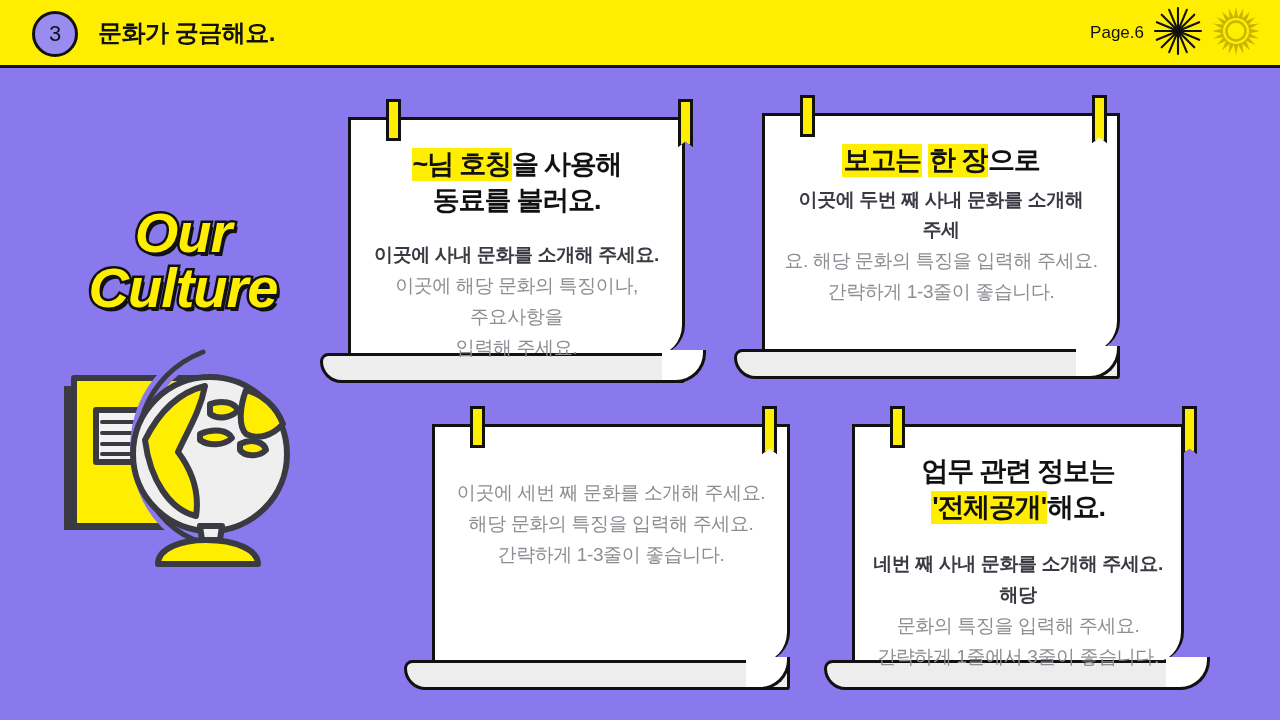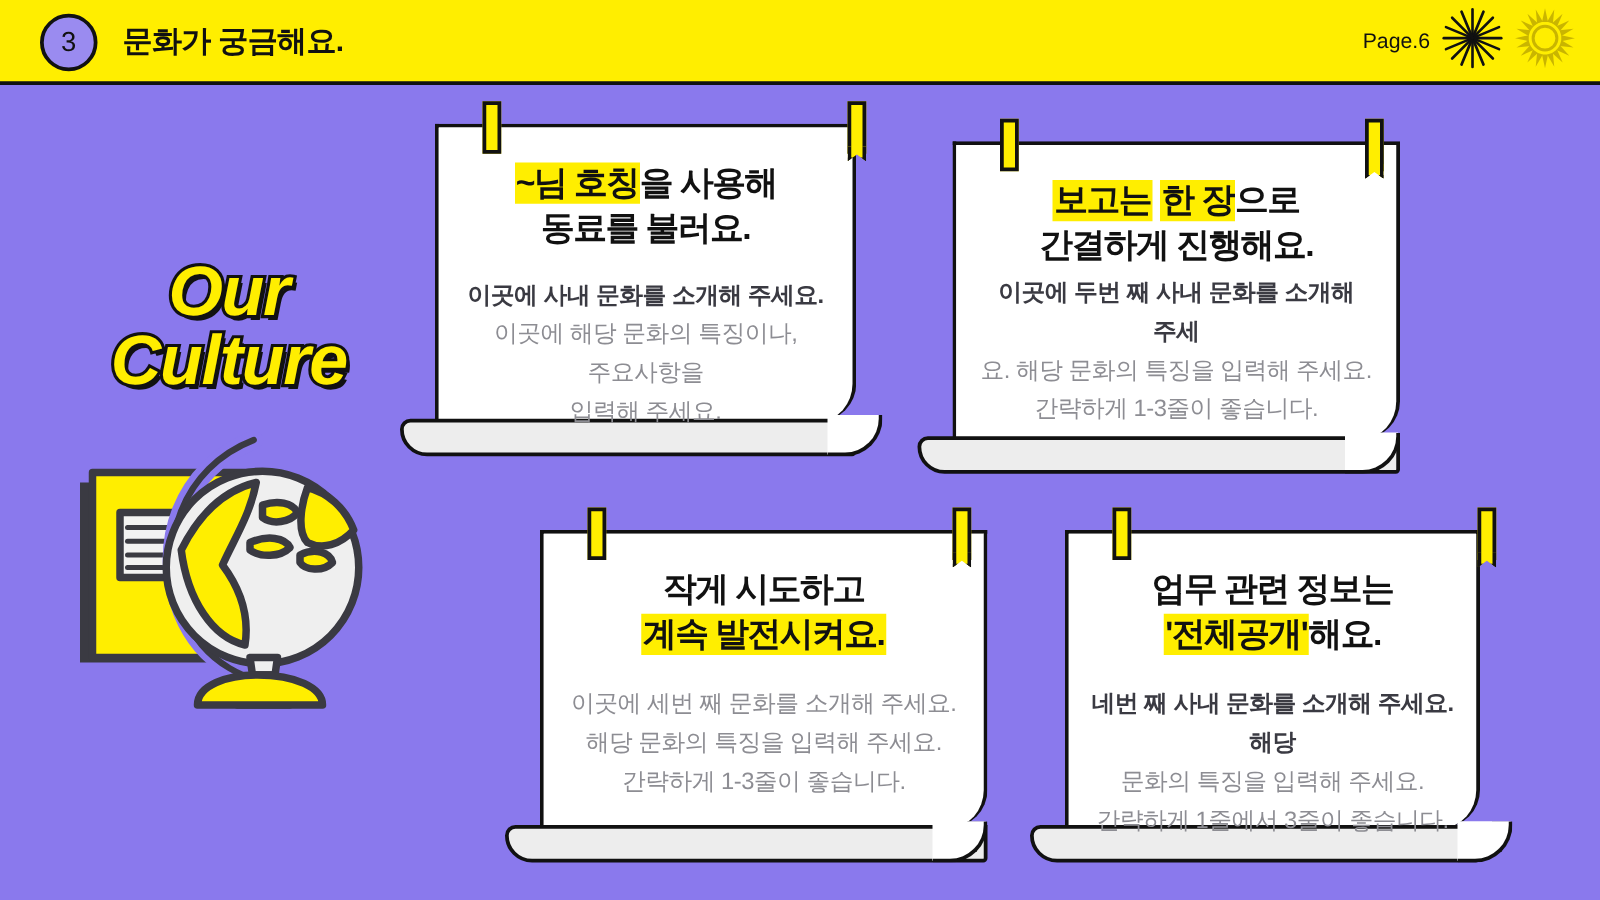--- a/index.html
+++ b/index.html
@@ -241,50 +241,49 @@
       <path d="M150 94 C 164 88 178 90 182 98 C 174 106 158 106 150 100 Z" fill="#ffee00"></path>
       <path d="M190 104 C 202 98 214 102 216 110 C 208 118 194 116 190 110 Z" fill="#ffee00"></path>
 
       <path d="M150 186 L172 186 L170 200 L152 200 Z" fill="#efefef"></path>
       <path d="M152 200 L170 200 L182 224 L140 224 Z" fill="#efefef"></path>
       <path d="M108 224 C 108 208 132 200 156 200 C 186 200 208 210 208 224 Z" fill="#ffee00"></path>
     </g>
   </svg>
 </div>
 
-<div class="card" id="card-1" style="left: 348px; top: 99px; width: 337px; height: 272px;">
+<div class="card" id="card-1" style="left: 348px; top: 117px; width: 337px; height: 272px;">
     <div class="panel" style="height: 238px;"></div>
     <div class="curl" style="top: 236px;"></div>
     <div class="curl-cover" style="left: 314px; top: 233px; width: 44px; height: 33px;"></div>
     <div class="clip" style="left: 38px; top: -18px;"></div>
     <div class="clip ribbon" style="left: 330px; top: -18px;"></div>
     <div class="card-inner" style="padding-top: 30px;">
       <div class="card-head"><span class="hl">~님 호칭</span><span>을 사용해</span><br><span>동료를 불러요.</span></div>
       <div class="card-body" style="margin-top: 22px;"><span class="lead">이곳에 사내 문화를 소개해 주세요.</span><br><span>이곳에 해당 문화의 특징이나, 주요사항을</span><br><span>입력해 주세요.</span></div>
     </div>
   </div>
 <div class="card" id="card-2" style="left: 762px; top: 113px; width: 358px; height: 272px;">
     <div class="panel" style="height: 238px;"></div>
     <div class="curl" style="top: 236px;"></div>
     <div class="curl-cover" style="left: 314px; top: 233px; width: 44px; height: 33px;"></div>
     <div class="clip" style="left: 38px; top: -18px;"></div>
     <div class="clip ribbon" style="left: 330px; top: -18px;"></div>
     <div class="card-inner" style="padding-top: 30px;">
-      <div class="card-head"><span class="hl">보고는</span><span> </span><span class="hl">한 장</span><span>으로</span><br><span>간결하게 진행해요.</span></div>
+      <div class="card-head"><span class="hl">보고는</span><span> </span><span class="hl">한 장</span><span>으로</span><br></div>
       <div class="card-body" style="margin-top: 6px;"><span class="lead">이곳에 두번 째 사내 문화를 소개해 주세</span><br><span>요. 해당 문화의 특징을 입력해 주세요.</span><br><span>간략하게 1-3줄이 좋습니다.</span></div>
     </div>
   </div>
 <div class="card" id="card-3" style="left: 432px; top: 424px; width: 358px; height: 272px;">
     <div class="panel" style="height: 238px;"></div>
     <div class="curl" style="top: 236px;"></div>
     <div class="curl-cover" style="left: 314px; top: 233px; width: 44px; height: 33px;"></div>
     <div class="clip" style="left: 38px; top: -18px;"></div>
     <div class="clip ribbon" style="left: 330px; top: -18px;"></div>
     <div class="card-inner" style="padding-top: 30px;">
-      <div class="card-head"><span>작게 시도하고</span><br><span class="hl">계속 발전시켜요.</span></div>
       <div class="card-body" style="margin-top: 24px;"><span>이곳에 세번 째 문화를 소개해 주세요.</span><br><span>해당 문화의 특징을 입력해 주세요.</span><br><span>간략하게 1-3줄이 좋습니다.</span></div>
     </div>
   </div>
 <div class="card" id="card-4" style="left: 852px; top: 424px; width: 332px; height: 272px;">
     <div class="panel" style="height: 238px;"></div>
     <div class="curl" style="top: 236px;"></div>
     <div class="curl-cover" style="left: 314px; top: 233px; width: 44px; height: 33px;"></div>
     <div class="clip" style="left: 38px; top: -18px;"></div>
     <div class="clip ribbon" style="left: 330px; top: -18px;"></div>
     <div class="card-inner" style="padding-top: 30px;">

